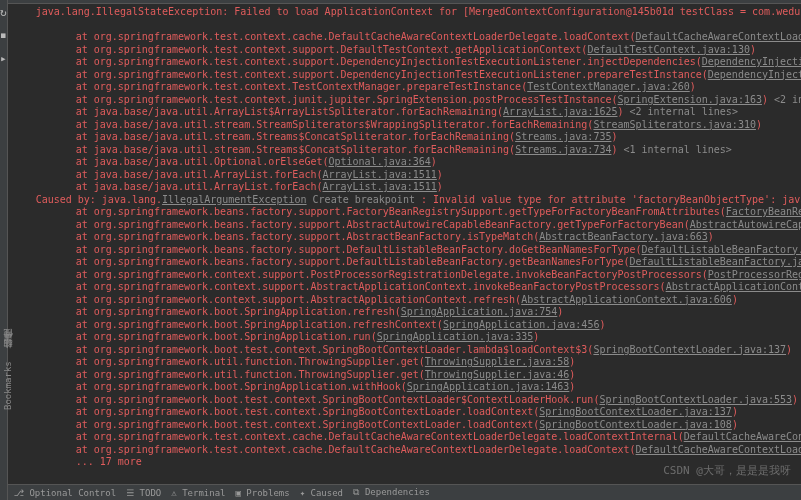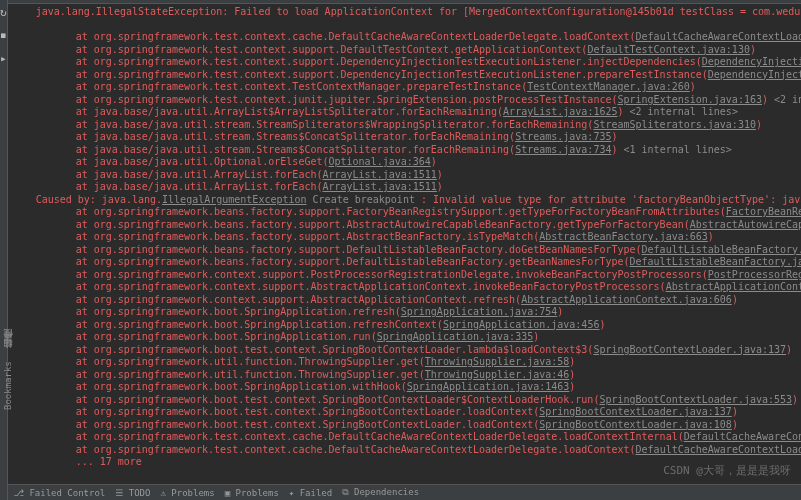--- a/index.html
+++ b/index.html
@@ -85,23 +85,23 @@
 <div class="main">
   <div class="toolbar">
     <span>↻</span>
     <span>⏹</span>
     <span>▸</span>
   </div>
   <div class="console-area">
     <div class="console-header"></div>
     <div class="console-output" id="out"><span class="line indent0"><span class="red">java.lang.IllegalStateException: Failed to load ApplicationContext for [MergedContextConfiguration@145b01d testClass = com.wedu.MybatisplusProject01ApplicationTests,</span></span><span class="line ">&nbsp;</span><span class="line indent1"><span class="red">at org.springframework.test.context.cache.DefaultCacheAwareContextLoaderDelegate.loadContext(</span><span class="link">DefaultCacheAwareContextLoaderDelegate.java:180</span></span><span class="line indent1"><span class="red">at org.springframework.test.context.support.DefaultTestContext.getApplicationContext(</span><span class="link">DefaultTestContext.java:130</span><span class="red">)</span></span><span class="line indent1"><span class="red">at org.springframework.test.context.support.DependencyInjectionTestExecutionListener.injectDependencies(</span><span class="link">DependencyInjectionTestExecutionListener.java:142</span></span><span class="line indent1"><span class="red">at org.springframework.test.context.support.DependencyInjectionTestExecutionListener.prepareTestInstance(</span><span class="link">DependencyInjectionTestExecutionListener.java:98</span></span><span class="line indent1"><span class="red">at org.springframework.test.context.TestContextManager.prepareTestInstance(</span><span class="link">TestContextManager.java:260</span><span class="red">)</span></span><span class="line indent1"><span class="red">at org.springframework.test.context.junit.jupiter.SpringExtension.postProcessTestInstance(</span><span class="link">SpringExtension.java:163</span><span class="red">)</span><span class="grey"> &lt;2 internal lines&gt;</span></span><span class="line indent1"><span class="red">at java.base/java.util.ArrayList$ArrayListSpliterator.forEachRemaining(</span><span class="link">ArrayList.java:1625</span><span class="red">)</span><span class="grey"> &lt;2 internal lines&gt;</span></span><span class="line indent1"><span class="red">at java.base/java.util.stream.StreamSpliterators$WrappingSpliterator.forEachRemaining(</span><span class="link">StreamSpliterators.java:310</span><span class="red">)</span></span><span class="line indent1"><span class="red">at java.base/java.util.stream.Streams$ConcatSpliterator.forEachRemaining(</span><span class="link">Streams.java:735</span><span class="red">)</span></span><span class="line indent1"><span class="red">at java.base/java.util.stream.Streams$ConcatSpliterator.forEachRemaining(</span><span class="link">Streams.java:734</span><span class="red">)</span><span class="grey"> &lt;1 internal lines&gt;</span></span><span class="line indent1"><span class="red">at java.base/java.util.Optional.orElseGet(</span><span class="link">Optional.java:364</span><span class="red">)</span></span><span class="line indent1"><span class="red">at java.base/java.util.ArrayList.forEach(</span><span class="link">ArrayList.java:1511</span><span class="red">)</span></span><span class="line indent1"><span class="red">at java.base/java.util.ArrayList.forEach(</span><span class="link">ArrayList.java:1511</span><span class="red">)</span></span><span class="line caused"><span class="red">Caused by: java.lang.</span><span class="link">IllegalArgumentException</span><span class="grey"> Create breakpoint </span><span class="red">: Invalid value type for attribute 'factoryBeanObjectType': java.lang.String</span></span><span class="line indent1"><span class="red">at org.springframework.beans.factory.support.FactoryBeanRegistrySupport.getTypeForFactoryBeanFromAttributes(</span><span class="link">FactoryBeanRegistrySupport.java:86</span></span><span class="line indent1"><span class="red">at org.springframework.beans.factory.support.AbstractAutowireCapableBeanFactory.getTypeForFactoryBean(</span><span class="link">AbstractAutowireCapableBeanFactory.java:837</span></span><span class="line indent1"><span class="red">at org.springframework.beans.factory.support.AbstractBeanFactory.isTypeMatch(</span><span class="link">AbstractBeanFactory.java:663</span><span class="red">)</span></span><span class="line indent1"><span class="red">at org.springframework.beans.factory.support.DefaultListableBeanFactory.doGetBeanNamesForType(</span><span class="link">DefaultListableBeanFactory.java:575</span></span><span class="line indent1"><span class="red">at org.springframework.beans.factory.support.DefaultListableBeanFactory.getBeanNamesForType(</span><span class="link">DefaultListableBeanFactory.java:534</span></span><span class="line indent1"><span class="red">at org.springframework.context.support.PostProcessorRegistrationDelegate.invokeBeanFactoryPostProcessors(</span><span class="link">PostProcessorRegistrationDelegate.java:138</span></span><span class="line indent1"><span class="red">at org.springframework.context.support.AbstractApplicationContext.invokeBeanFactoryPostProcessors(</span><span class="link">AbstractApplicationContext.java:788</span></span><span class="line indent1"><span class="red">at org.springframework.context.support.AbstractApplicationContext.refresh(</span><span class="link">AbstractApplicationContext.java:606</span><span class="red">)</span></span><span class="line indent1"><span class="red">at org.springframework.boot.SpringApplication.refresh(</span><span class="link">SpringApplication.java:754</span><span class="red">)</span></span><span class="line indent1"><span class="red">at org.springframework.boot.SpringApplication.refreshContext(</span><span class="link">SpringApplication.java:456</span><span class="red">)</span></span><span class="line indent1"><span class="red">at org.springframework.boot.SpringApplication.run(</span><span class="link">SpringApplication.java:335</span><span class="red">)</span></span><span class="line indent1"><span class="red">at org.springframework.boot.test.context.SpringBootContextLoader.lambda$loadContext$3(</span><span class="link">SpringBootContextLoader.java:137</span><span class="red">)</span></span><span class="line indent1"><span class="red">at org.springframework.util.function.ThrowingSupplier.get(</span><span class="link">ThrowingSupplier.java:58</span><span class="red">)</span></span><span class="line indent1"><span class="red">at org.springframework.util.function.ThrowingSupplier.get(</span><span class="link">ThrowingSupplier.java:46</span><span class="red">)</span></span><span class="line indent1"><span class="red">at org.springframework.boot.SpringApplication.withHook(</span><span class="link">SpringApplication.java:1463</span><span class="red">)</span></span><span class="line indent1"><span class="red">at org.springframework.boot.test.context.SpringBootContextLoader$ContextLoaderHook.run(</span><span class="link">SpringBootContextLoader.java:553</span><span class="red">)</span></span><span class="line indent1"><span class="red">at org.springframework.boot.test.context.SpringBootContextLoader.loadContext(</span><span class="link">SpringBootContextLoader.java:137</span><span class="red">)</span></span><span class="line indent1"><span class="red">at org.springframework.boot.test.context.SpringBootContextLoader.loadContext(</span><span class="link">SpringBootContextLoader.java:108</span><span class="red">)</span></span><span class="line indent1"><span class="red">at org.springframework.test.context.cache.DefaultCacheAwareContextLoaderDelegate.loadContextInternal(</span><span class="link">DefaultCacheAwareContextLoaderDelegate.java:225</span></span><span class="line indent1"><span class="red">at org.springframework.test.context.cache.DefaultCacheAwareContextLoaderDelegate.loadContext(</span><span class="link">DefaultCacheAwareContextLoaderDelegate.java:152</span></span><span class="line indent1"><span class="red">... 17 more</span></span><span class="line ">&nbsp;</span><span class="line ">&nbsp;</span></div>
     <div class="statusbar">
-      <span>⎇ Failed Control</span>
+      <span>⎇ Optional Control</span>
       <span>☰ TODO</span>
-      <span>⚠ Problems</span>
+      <span>⚠ Terminal</span>
       <span>▣ Problems</span>
-      <span>✦ Failed</span>
+      <span>✦ Caused</span>
       <span>⧉ Dependencies</span>
     </div>
   </div>
 </div>
 <div class="left-vert">Bookmarks  结构  主题  性能</div>
 <div class="watermark">CSDN @大哥，是是是我呀</div>
 
 </body></html>

